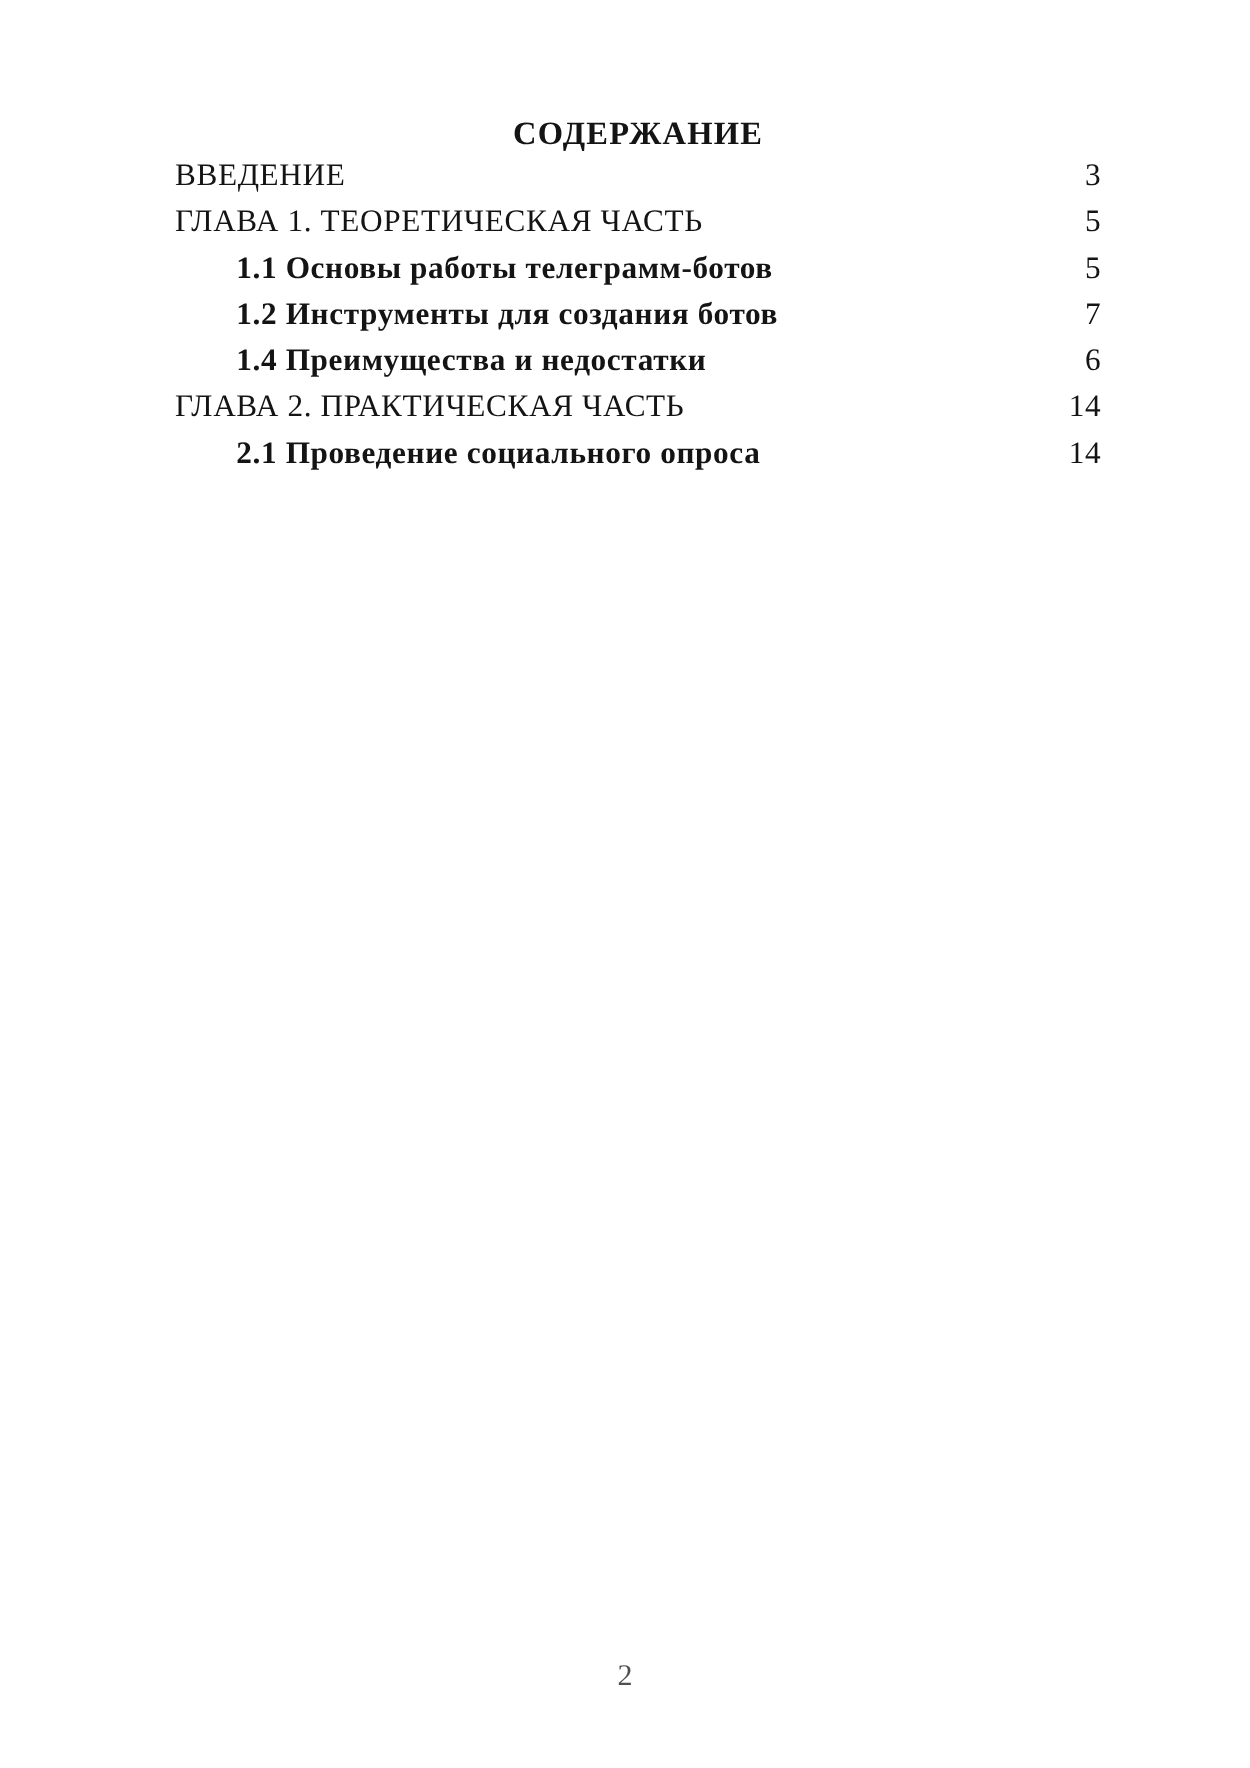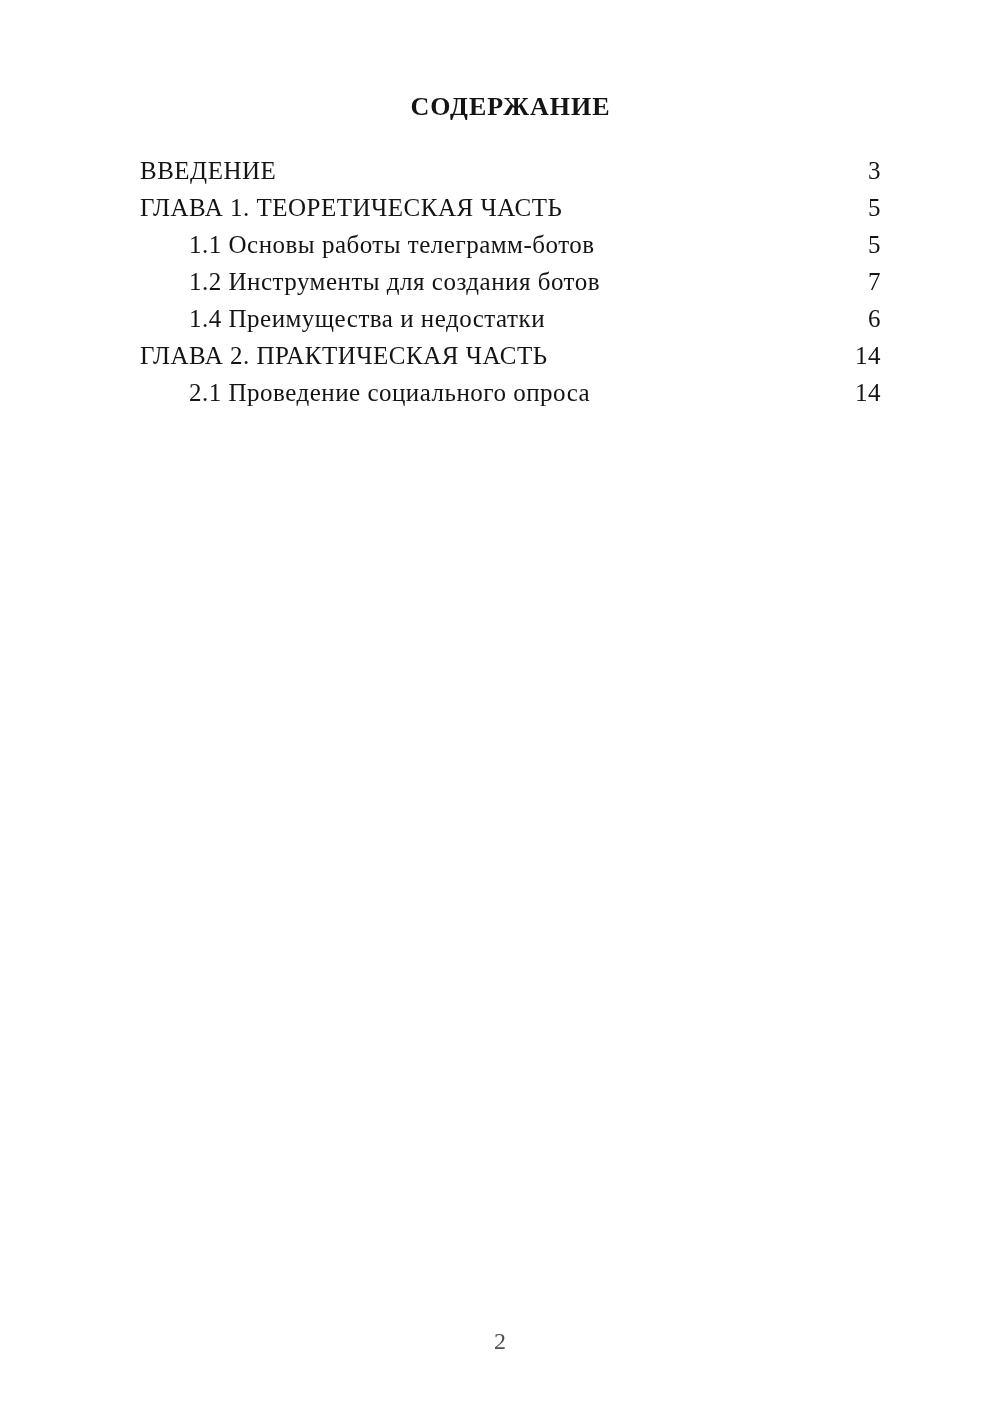--- a/index.html
+++ b/index.html
@@ -32,37 +32,37 @@
   .doc-title {
     margin: 0;
     padding-top: 92px;
     text-align: center;
     font-size: 26px;
     font-weight: bold;
     letter-spacing: 1px;
     color: inherit;
   }
   .toc-list {
-    margin-top: 30px;
   }
   .toc-row {
     display: flex;
     justify-content: space-between;
     align-items: baseline;
     line-height: 37px;
     font-size: 25px;
     letter-spacing: 0.5px;
     white-space: nowrap;
   }
   .toc-row .label {
     flex: 1 1 auto;
     overflow: hidden;
   }
   .toc-row.level-1 .label {
     padding-left: 49px;
+    font-weight: bold;
   }
   .toc-row .pagenum {
     flex: 0 0 auto;
     padding-left: 20px;
     text-align: right;
   }
   .footer-pagenum {
     position: absolute;
     left: 0;
     width: 1000px;

